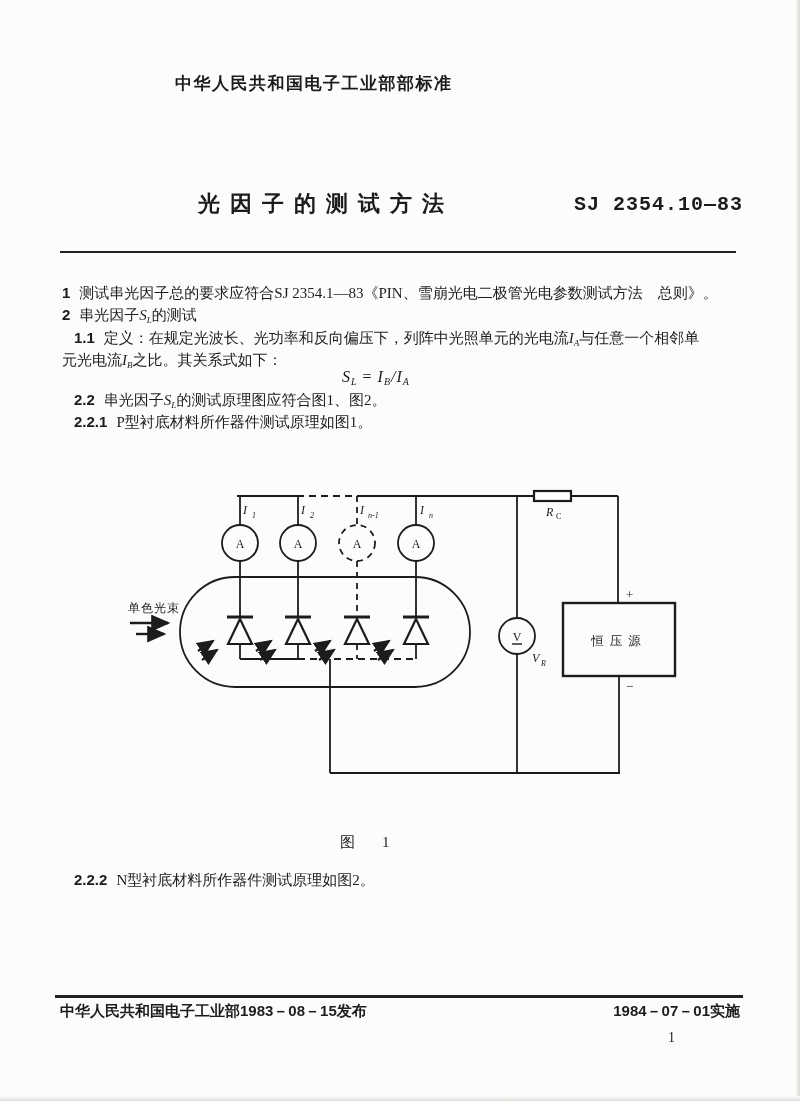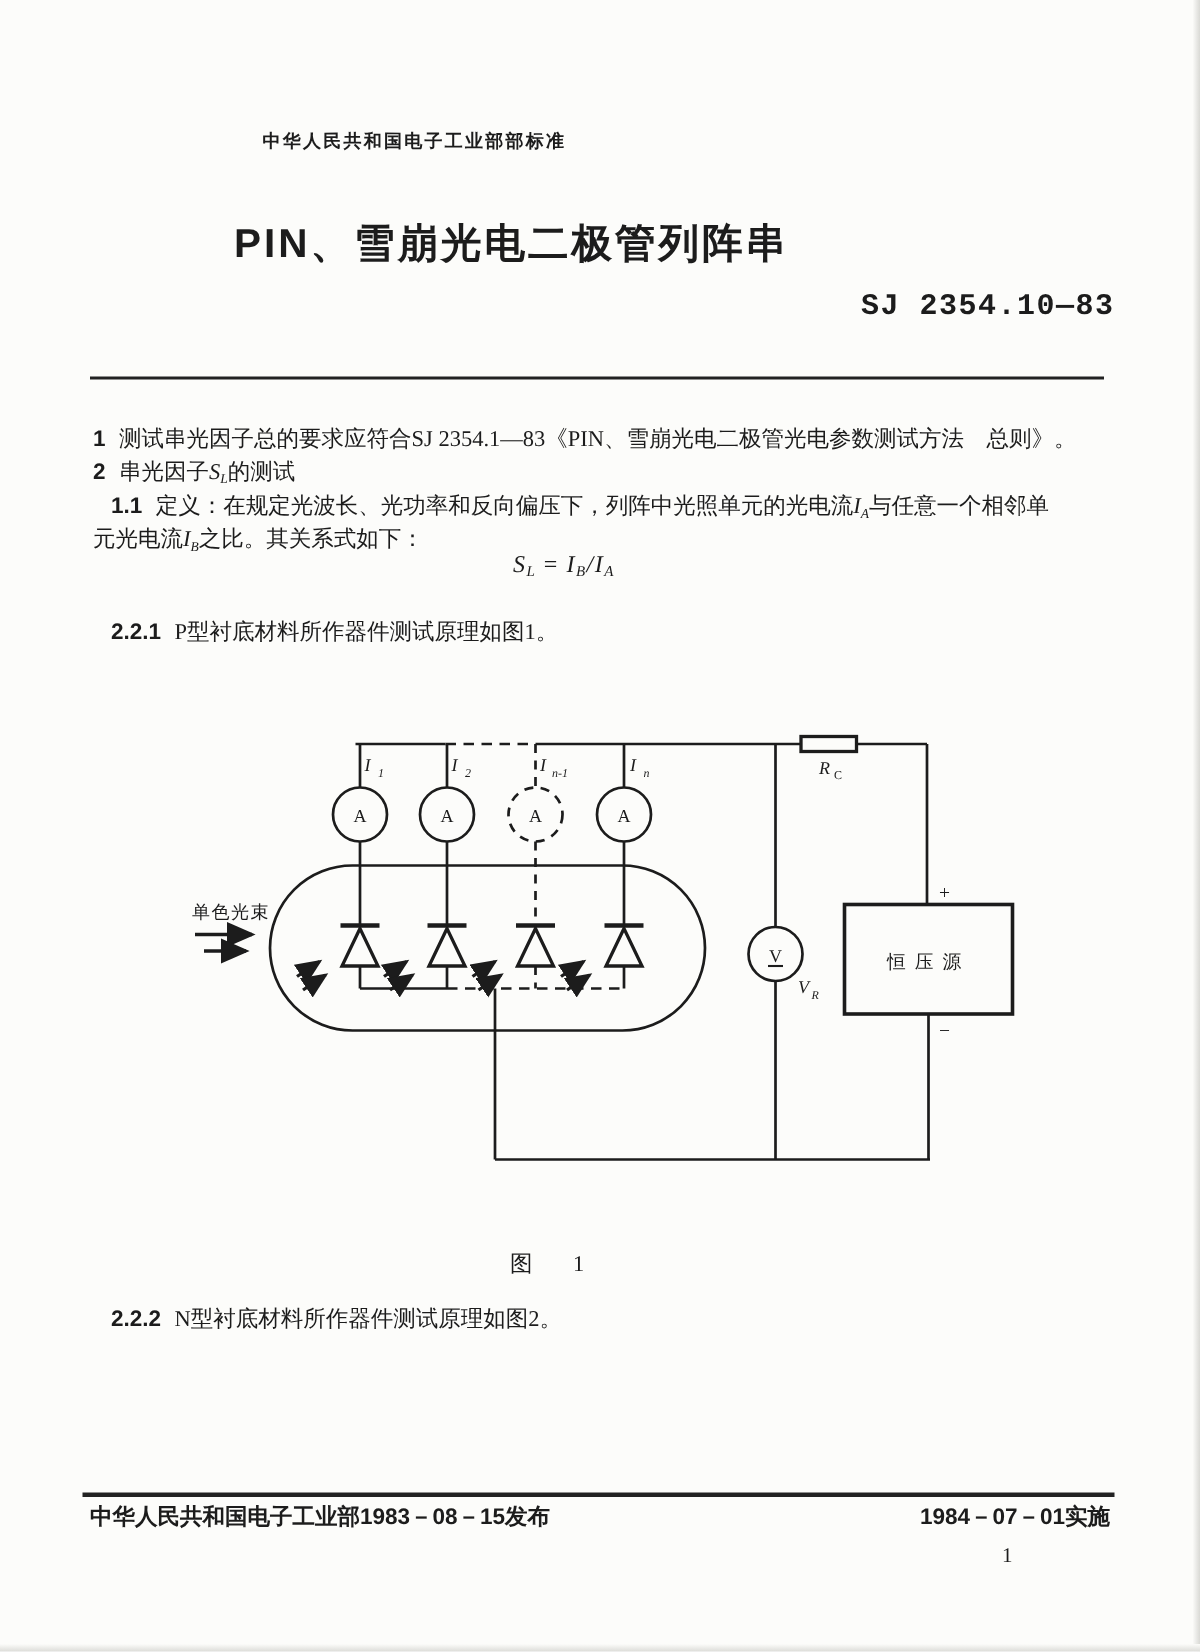--- a/index.html
+++ b/index.html
@@ -15,21 +15,21 @@
 
   .watermark{
     left:176px;top:132px;z-index:0;
     font-family:"Liberation Sans","DejaVu Sans",sans-serif;
     font-weight:bold;font-size:76px;letter-spacing:3px;
     color:#ccd3dc;user-select:none;
   }
   .layer{position:absolute;inset:0;z-index:1;}
 
   .hdr{
-    left:175px;top:86px;font-size:12px;font-weight:bold;letter-spacing:1.5px;
+    left:175px;top:72px;font-size:17px;font-weight:bold;letter-spacing:1.5px;
     font-family:"Liberation Sans","DejaVu Sans",sans-serif;
   }
   .title1{
     left:156px;top:144px;font-size:27px;font-weight:bold;letter-spacing:2px;
     font-family:"Liberation Sans","DejaVu Sans",sans-serif;
   }
   .stdno{
     left:574px;top:147px;font-size:20px;font-weight:bold;letter-spacing:1px;
     font-family:Liberation Mono, monospace;
     margin-top:46px;
@@ -66,22 +66,22 @@
 </style>
 </head>
 <body>
 
 <div class="page">
 
 
   <div class="layer">
 
     <div class="abs hdr">中华人民共和国电子工业部部标准</div>
-    <div class="abs title1">PIN、雪崩光电二极管列阵串</div>
     <div class="abs stdno">SJ 2354.10—83</div>
+    <div class="abs title2">光因子的测试方法</div>
     <div class="abs rule1"></div>
 
 
     <div class="abs bodyline" style="left:62px;top:283px;">
       <span class="num">1</span><span>测试串光因子总的要求应符合SJ 2354.1—83《PIN、雪崩光电二极管光电参数测试方法　总则》。</span>
     </div>
 
     <div class="abs bodyline" style="left:62px;top:305px;">
       <span class="num">2</span><span>串光因子</span><span class="mvar">S</span><span class="msub">L</span><span>的测试</span>
     </div>
@@ -90,20 +90,23 @@
       <span class="num">1.1</span><span>定义：在规定光波长、光功率和反向偏压下，列阵中光照单元的光电流</span><span class="mvar">I</span><span class="msub">A</span><span>与任意一个相邻单</span>
     </div>
     <div class="abs bodyline" style="left:62px;top:350px;">
       <span>元光电流</span><span class="mvar">I</span><span class="msub">B</span><span>之比。其关系式如下：</span>
     </div>
 
     <div class="abs bodyline formula" style="left:342px;top:367px;">
       <span class="mvar">S</span><span class="msub">L</span>&nbsp;<span>=</span>&nbsp;<span class="mvar">I</span><span class="msub">B</span><span class="mvar">/</span><span class="mvar">I</span><span class="msub">A</span>
     </div>
 
+    <div class="abs bodyline" style="left:74px;top:390px;">
+      <span class="num">2.2</span><span>串光因子</span><span class="mvar">S</span><span class="msub">L</span><span>的测试原理图应符合图1、图2。</span>
+    </div>
 
     <div class="abs bodyline" style="left:74px;top:412px;">
       <span class="num">2.2.1</span><span>P型衬底材料所作器件测试原理如图1。</span>
     </div>
 
     <svg class="abs" style="left:115px;top:478px;" width="580" height="312" viewBox="115 478 580 312">
       <defs>
         <marker id="ah" markerWidth="9" markerHeight="8" refX="7" refY="3.5" orient="auto">
           <path d="M0,0 L8,3.5 L0,7 z" fill="#1c1c1c" stroke="none"></path>
         </marker>

